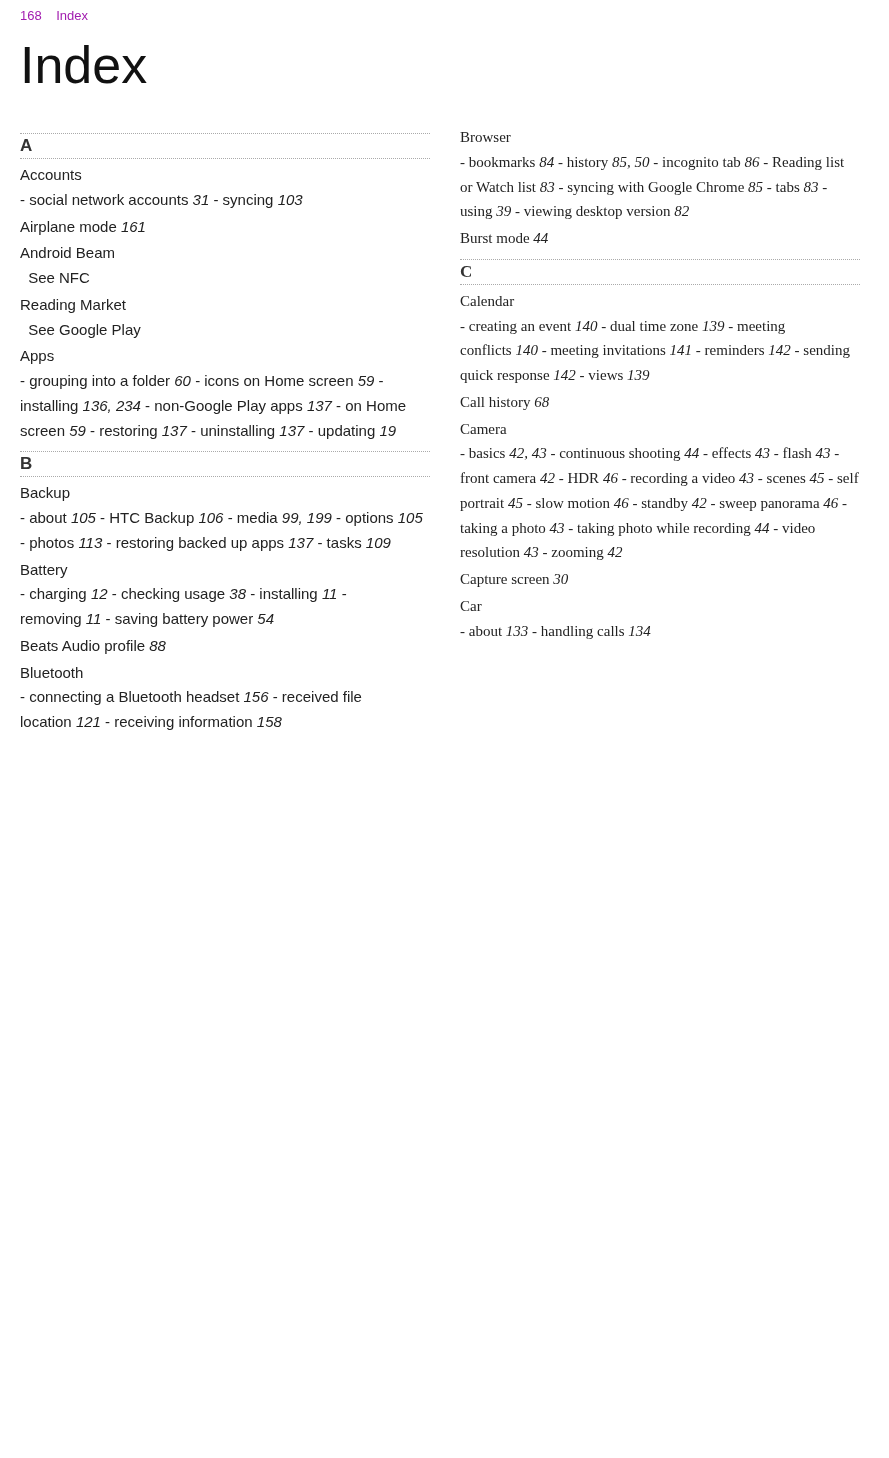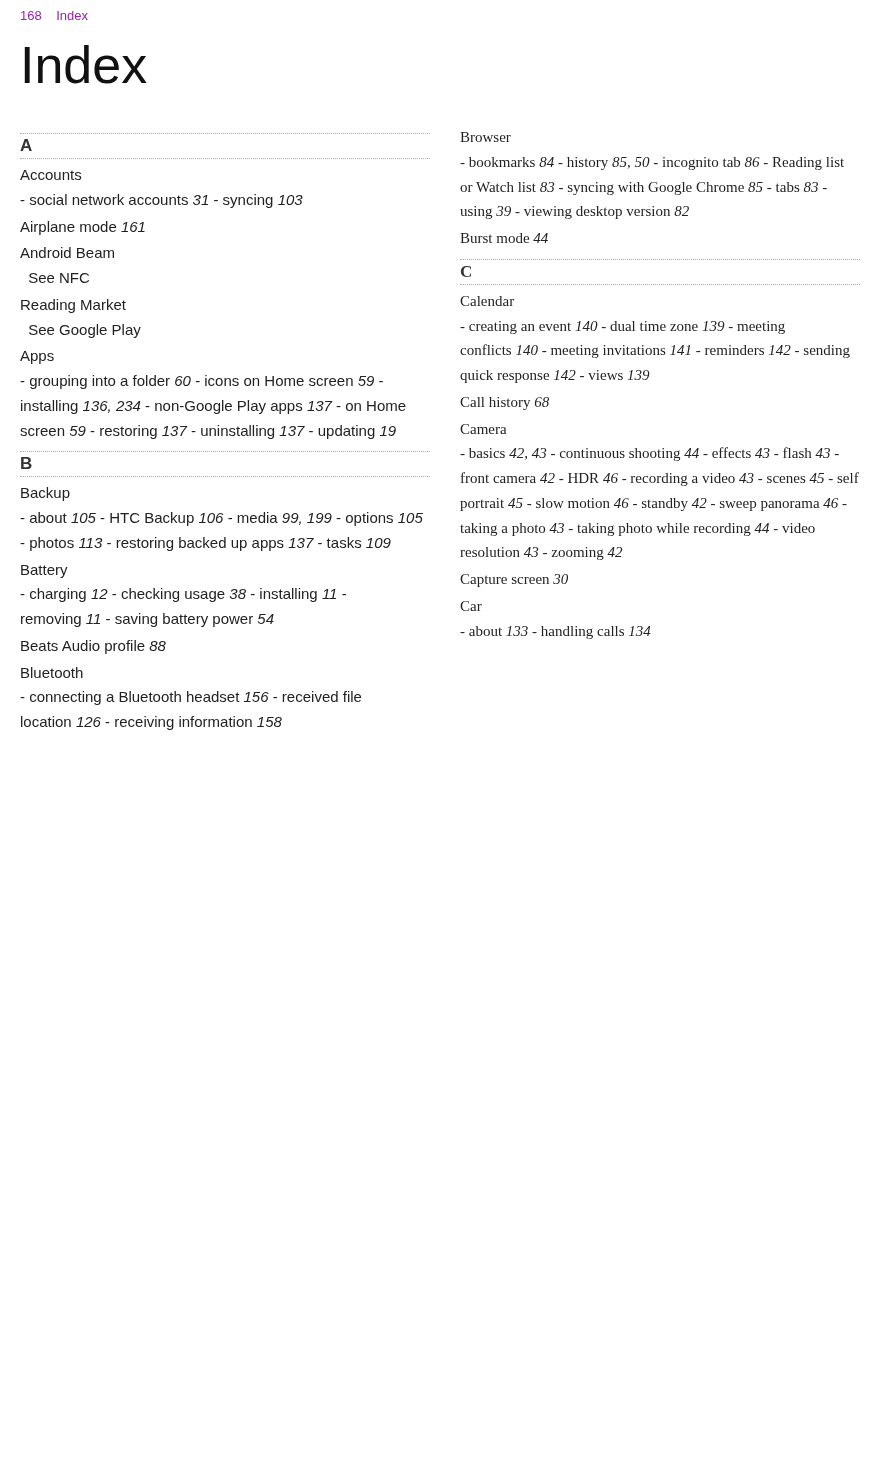--- a/index.html
+++ b/index.html
@@ -141,21 +141,21 @@
       <span class="index-entry sub-entry">- saving battery power&nbsp;<span class="page-num">54</span></span>
     </div>
 
     <div class="entry-block">
       <span class="index-entry main-entry">Beats Audio profile&nbsp;<span class="page-num">88</span></span>
     </div>
 
     <div class="entry-block">
       <span class="index-entry main-entry">Bluetooth</span><br>
       <span class="index-entry sub-entry">- connecting a Bluetooth headset&nbsp;<span class="page-num">156</span></span>
-      <span class="index-entry sub-entry">- received file location&nbsp;<span class="page-num">126</span></span>
+      <span class="index-entry sub-entry">- received file location&nbsp;<span class="page-num">121</span></span>
       <span class="index-entry sub-entry">- receiving information&nbsp;<span class="page-num">158</span></span>
     </div>
 
   </div>
 
   <div class="col-right">
 
     <div class="entry-block">
       <span class="index-entry main-entry">Browser</span><br>
       <span class="index-entry sub-entry">- bookmarks&nbsp;<span class="page-num">84</span></span>

